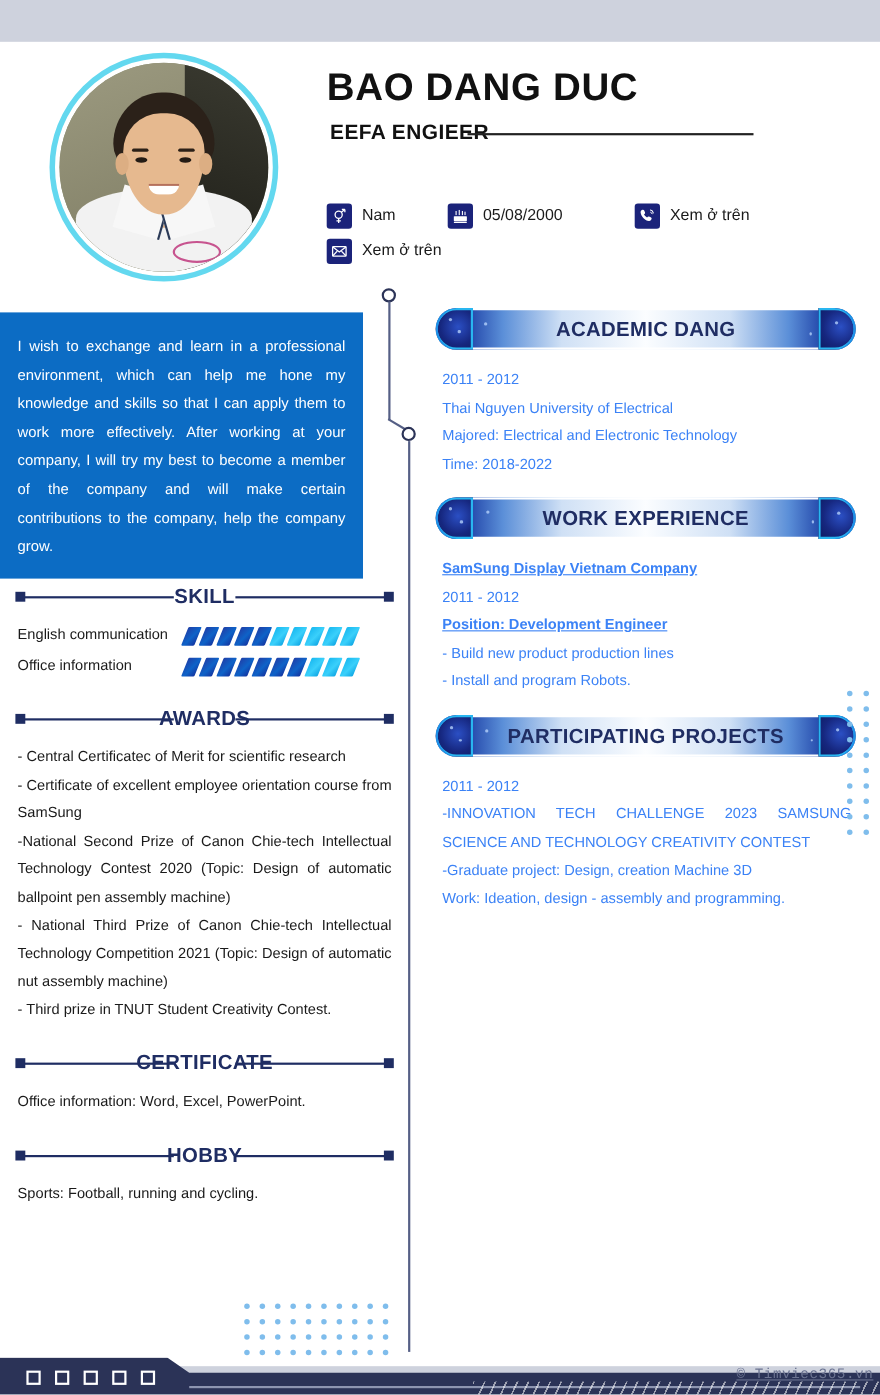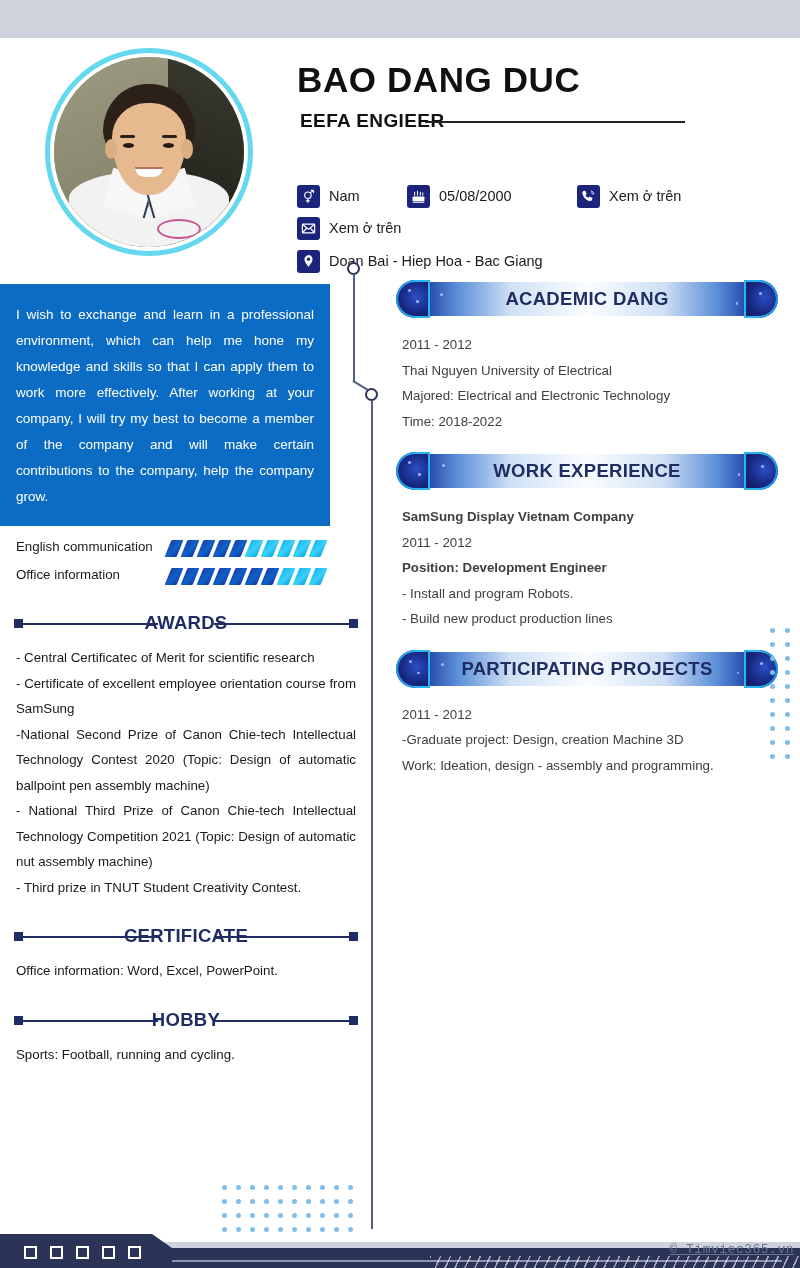--- a/index.html
+++ b/index.html
@@ -125,22 +125,22 @@
     position:absolute; top:0; width:34px; height:38px;
     background:radial-gradient(ellipse at 60% 45%, #2b4fc4 0%, #16277f 55%, #0c1a5e 100%);
   }
   .pill .cap.l { left:0; border-radius:19px 0 0 19px; box-shadow:2px 0 0 0 #1f90e8 inset, 0 0 0 2px #29b6f0 inset; }
   .pill .cap.r { right:0; border-radius:0 19px 19px 0; box-shadow:-2px 0 0 0 #1f90e8 inset, 0 0 0 2px #29b6f0 inset; }
   .pill .dot { position:absolute; border-radius:50%; background:#bcd8ff; opacity:.75; }
   .pill .ptitle {
     position:absolute; left:0; right:0; top:0; height:38px; line-height:38px; text-align:center;
     font-size:18.5px; font-weight:bold; color:#1f2d63; letter-spacing:.3px; z-index:3;
   }
-  .r-body { padding:2px 4px 18px 6px; font-size:13.3px; line-height:25.5px; color:#404040; }
-  .r-body .b { font-weight:bold; }
+  .r-body { padding:2px 4px 18px 6px; font-size:13.3px; line-height:25.5px; color:#3b82f6; }
+  .r-body .b { font-weight:bold;text-decoration:underline; }
 
   
   .dotgrid { position:absolute; }
   .dotgrid i { position:absolute; width:5px; height:5px; border-radius:50%; background:#7fbdec; display:block; }
 
   
   .footer { position:absolute; left:0; bottom:0; width:800px; height:40px; }
   .f-strip { position:absolute; left:0; bottom:0; width:800px; height:26px; background:#ced2dd; }
   .f-navy {
     position:absolute; left:0; bottom:0; width:800px; height:34px; background:#2b3357;
@@ -241,47 +241,43 @@
             <rect x="2.2" y="5" width="19.6" height="14" rx="1"></rect>
             <path d="M2.6 5.6 12 13 21.4 5.6"></path>
             <path d="M2.6 18.4 9 11.6"></path>
             <path d="M21.4 18.4 15 11.6"></path>
           </svg>
         </span>
         <span class="ctext">Xem ở trên</span>
       </div>
     </div>
 
-    <div class="crow" style="height:34px;">
-      <div class="citem">
-        <span class="cicon">
-          <svg width="15" height="15" viewBox="0 0 24 24">
-            <path d="M12 1.8c-3.6 0-6.5 2.9-6.5 6.5 0 4.6 6.5 12 6.5 12s6.5-7.4 6.5-12c0-3.6-2.9-6.5-6.5-6.5z" fill="#fff"></path>
-            <circle cx="12" cy="8.3" r="2.6" fill="#1b237a"></circle>
-          </svg>
-        </span>
-        <span class="ctext">Doan Bai - Hiep Hoa - Bac Giang</span>
-      </div>
-    </div>
 
   </div>
 </div>
 
 <div class="summary">I wish to exchange and learn in a professional environment, which can help me hone my knowledge and skills so that I can apply them to work more effectively. After working at your company, I will try my best to become a member of the company and will make certain contributions to the company, help the company grow.</div>
 
 <div class="timeline">
   <div class="tl-circle" style="left:11px; top:0;"></div>
   <div class="tl-line" style="left:17px; top:12px; width:1.6px; height:108px;"></div>
   <div class="tl-line" style="left:17px; top:118px; width:26px; height:1.6px; transform:rotate(31deg); transform-origin:left center;"></div>
   <div class="tl-circle" style="left:29px; top:126px;"></div>
   <div class="tl-line" style="left:35px; top:139px; width:1.6px; height:828px;"></div>
 </div>
 
 <div class="lcol">
 
+  <div class="sec-div">
+    <span class="sq-l"></span>
+      <span class="line-l"></span>
+    <span class="sec-title">SKILL</span>
+    <span class="line-r"></span>
+      <span class="sq-r"></span>
+  </div>
   <div class="sec-body" id="skill-list">
       <div class="skill-row">
         <div class="skill-name">English communication</div>
         <div class="skill-bars">
           <span class="slant on"></span>
           <span class="slant on"></span>
           <span class="slant on"></span>
           <span class="slant on"></span>
           <span class="slant on"></span>
           <span class="slant off"></span>
@@ -373,36 +369,37 @@
     <span class="dot" style="left:22px; top:21px; width:2.5px; height:2.5px;"></span>
     <span class="dot" style="left:46px; top:12px; width:3px; height:3px;"></span>
     <span class="dot" style="right:14px; top:13px; width:3px; height:3px;"></span>
     <span class="dot" style="right:38px; top:21px; width:2.5px; height:2.5px;"></span>
     <span class="ptitle">WORK EXPERIENCE</span>
   </div>
   <div class="r-body" id="work-body">
       <div class="b">SamSung Display Vietnam Company</div>
       <div>2011 - 2012</div>
       <div class="b">Position: Development Engineer</div>
+      <div>- Build new product production lines</div>
       <div>- Install and program Robots.</div>
-      <div>- Build new product production lines</div>
     </div>
 
   <div class="pill">
     <span class="cap l"></span>
       <span class="cap r"></span>
     <span class="dot" style="left:13px; top:10px; width:3px; height:3px;"></span>
     <span class="dot" style="left:21px; top:22px; width:2.5px; height:2.5px;"></span>
     <span class="dot" style="left:45px; top:13px; width:3px; height:3px;"></span>
     <span class="dot" style="right:15px; top:12px; width:3px; height:3px;"></span>
     <span class="dot" style="right:39px; top:22px; width:2.5px; height:2.5px;"></span>
     <span class="ptitle">PARTICIPATING PROJECTS</span>
   </div>
   <div class="r-body" id="projects-body">
       <div>2011 - 2012</div>
+      <div class="just">-INNOVATION TECH CHALLENGE 2023 SAMSUNG SCIENCE AND TECHNOLOGY CREATIVITY CONTEST</div>
       <div>-Graduate project: Design, creation Machine 3D</div>
       <div>Work: Ideation, design - assembly and programming.</div>
     </div>
 
 </div>
 
 <div class="dotgrid" id="dots-right" style="left:770px; top:628px; width:30px; height:130px;">
     <i style="left: 0px; top: 0px;"></i>
     <i style="left: 15px; top: 0px;"></i>
     <i style="left: 0px; top: 14px;"></i>

